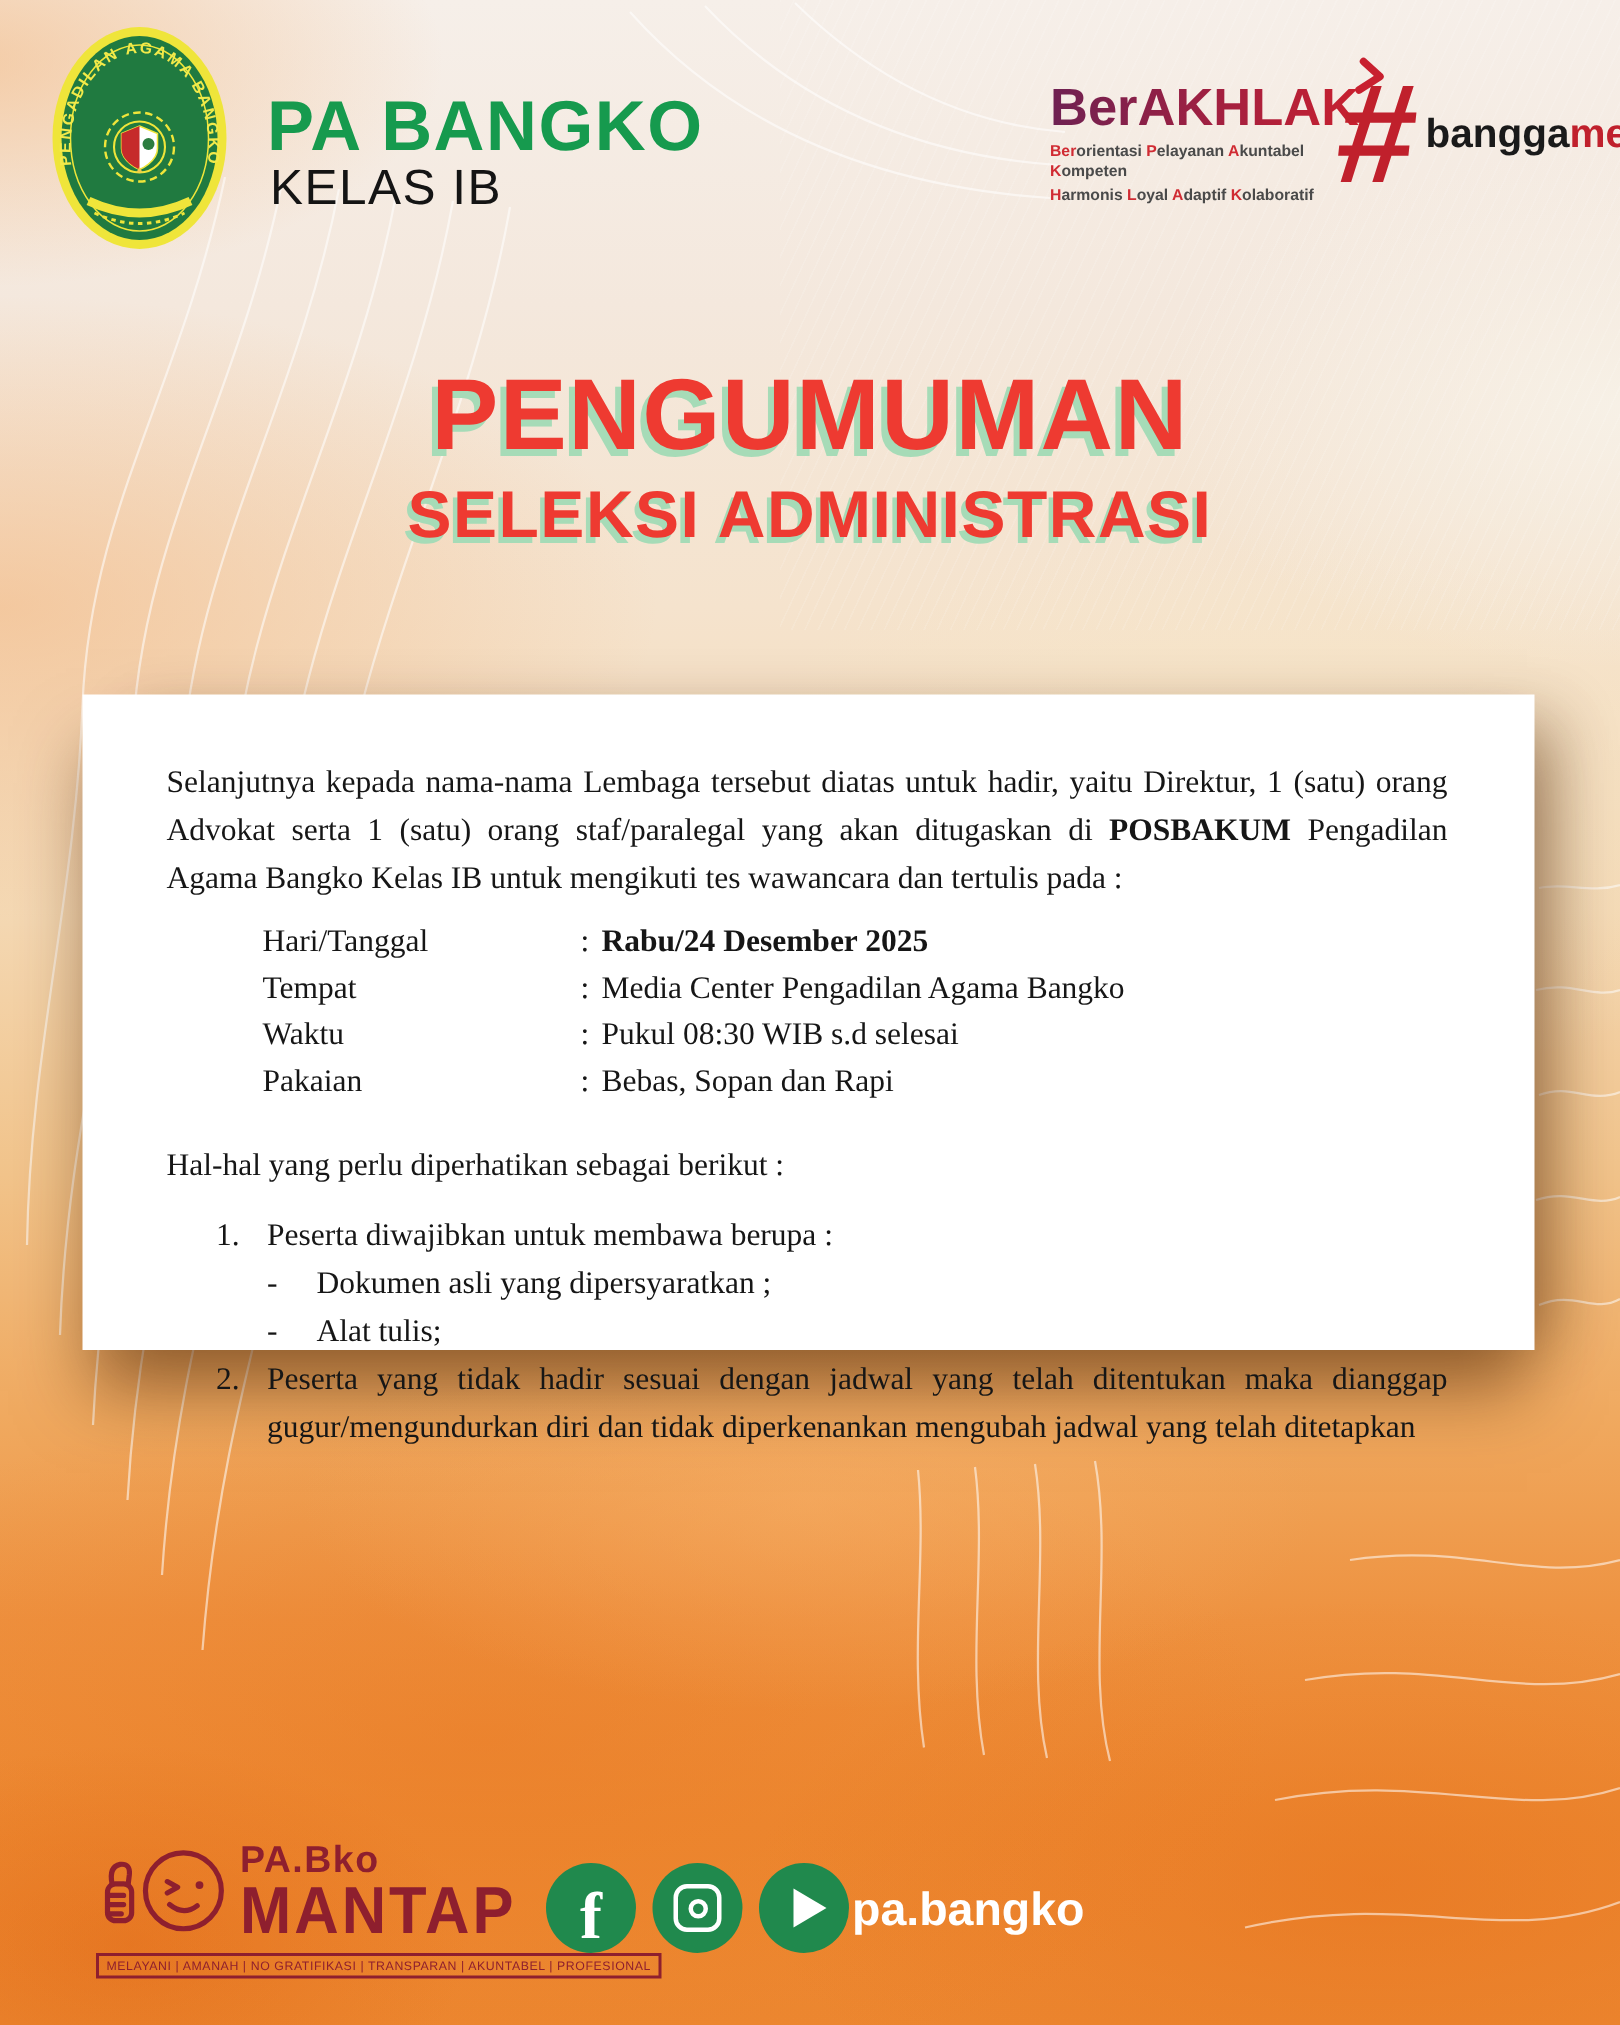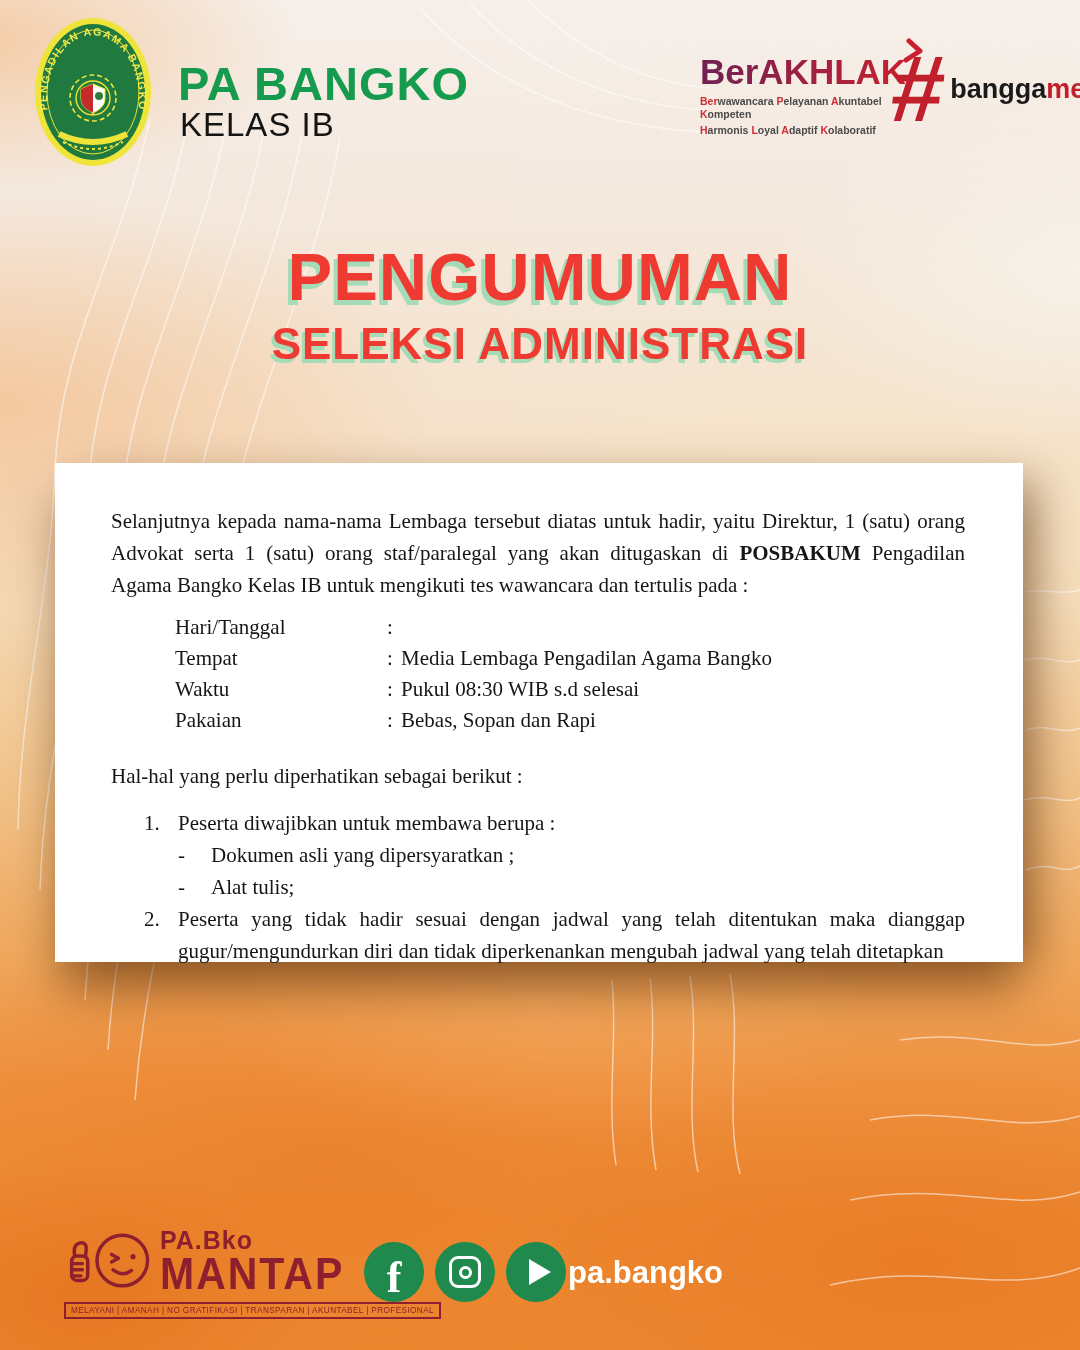--- a/index.html
+++ b/index.html
@@ -41,21 +41,21 @@
   .bw-black { color:#1a1a1a; } .bw-red { color:#c0202c; }
 
   
   .title-wrap { position:absolute; left:0; top:238px; width:1080px; text-align:center; }
   .title-main { font-size:67px; font-weight:bold; color:#ee3a31; letter-spacing:1px;
      text-shadow:-4px 5px 0 #a6dbb7; }
   .title-sub  { margin-top:4px; font-size:44px; font-weight:bold; color:#ee3a31; letter-spacing:1px;
      text-shadow:-3px 4px 0 #a6dbb7; }
 
   
-  .card { position:absolute; left:55px; top:463px; width:968px; height:499px; background:#ffffff;
+  .card { position:absolute; left:55px; top:463px; width:968px; height:437px; background:#ffffff;
      box-shadow:0 32px 45px -5px rgba(86,42,8,.55), 26px 4px 38px -10px rgba(86,42,8,.32); }
   .card-inner { padding:42px 58px 0 56px; font-family:"Liberation Serif", serif; font-size:21px;
      line-height:32px; color:#161616; }
   .para { text-align:justify; }
   .details { margin:11px 0 0 64px; }
   .detail-row { display:flex; line-height:31px; }
   .detail-label { width:212px; flex:none; }
   .detail-colon { width:14px; flex:none; }
   .bold { font-weight:bold; }
   .notes-heading { margin-top:24px; }
@@ -150,21 +150,21 @@
     <div class="court-name">PA BANGKO</div>
     <div class="court-class">KELAS IB</div>
 
     <div class="berakhlak">
       <span class="berakhlak-title">
         <span>BerAKHLAK</span>
         <svg class="berakhlak-chevron" width="26" height="26" viewBox="0 0 26 26">
           <path d="M 6 22 L 20 13 L 9 3" fill="none" stroke="#c8202f" stroke-width="5" stroke-linecap="round" stroke-linejoin="round"></path>
         </svg>
       </span>
-      <div class="berakhlak-sub"><span class="acc">Ber</span><span>wawancara</span> <span class="acc">P</span><span>elayanan</span> <span class="acc">A</span><span>kuntabel</span> <span class="acc">K</span><span>ompeten</span></div>
+      <div class="berakhlak-sub"><span class="acc">Ber</span><span>orientasi</span> <span class="acc">P</span><span>elayanan</span> <span class="acc">A</span><span>kuntabel</span> <span class="acc">K</span><span>ompeten</span></div>
       <div class="berakhlak-sub"><span class="acc">H</span><span>armonis</span> <span class="acc">L</span><span>oyal</span> <span class="acc">A</span><span>daptif</span> <span class="acc">K</span><span>olaboratif</span></div>
     </div>
 
     <div class="bangga">
       <div class="hash">#</div>
       <div class="bangga-words">
         <span class="bw-black">bangga</span>
         <span class="bw-red">melayani</span>
         <span class="bw-red">bangsa</span>
       </div>
@@ -178,25 +178,26 @@
 
   <div class="card">
     <div class="card-inner">
 
       <p class="para"><span>Selanjutnya kepada nama-nama Lembaga tersebut diatas untuk hadir, yaitu  Direktur, 1 (satu) orang Advokat serta 1 (satu) orang staf/paralegal yang akan ditugaskan di </span><span class="bold">POSBAKUM</span><span> Pengadilan Agama Bangko Kelas IB untuk mengikuti tes wawancara dan tertulis pada :</span></p>
 
       <div class="details">
         <div class="detail-row">
           <span class="detail-label">Hari/Tanggal</span>
           <span class="detail-colon">:</span>
+          <span class="bold">Rabu/24 Desember 2025</span>
         </div>
         <div class="detail-row">
           <span class="detail-label">Tempat</span>
           <span class="detail-colon">:</span>
-          <span>Media Lembaga Pengadilan Agama Bangko</span>
+          <span>Media Center Pengadilan Agama Bangko</span>
         </div>
         <div class="detail-row">
           <span class="detail-label">Waktu</span>
           <span class="detail-colon">:</span>
           <span>Pukul 08:30 WIB s.d selesai</span>
         </div>
         <div class="detail-row">
           <span class="detail-label">Pakaian</span>
           <span class="detail-colon">:</span>
           <span>Bebas, Sopan dan Rapi</span>

